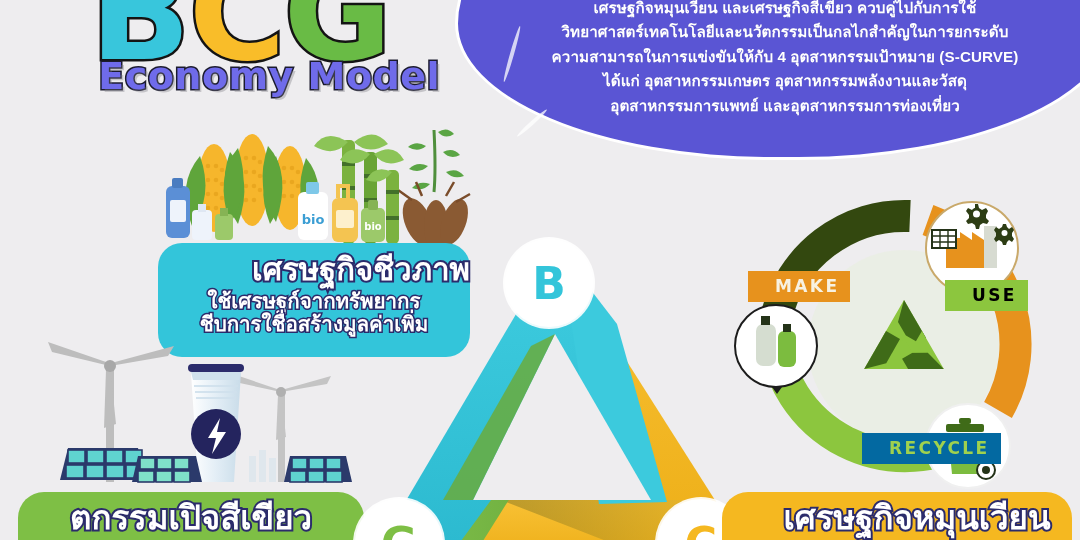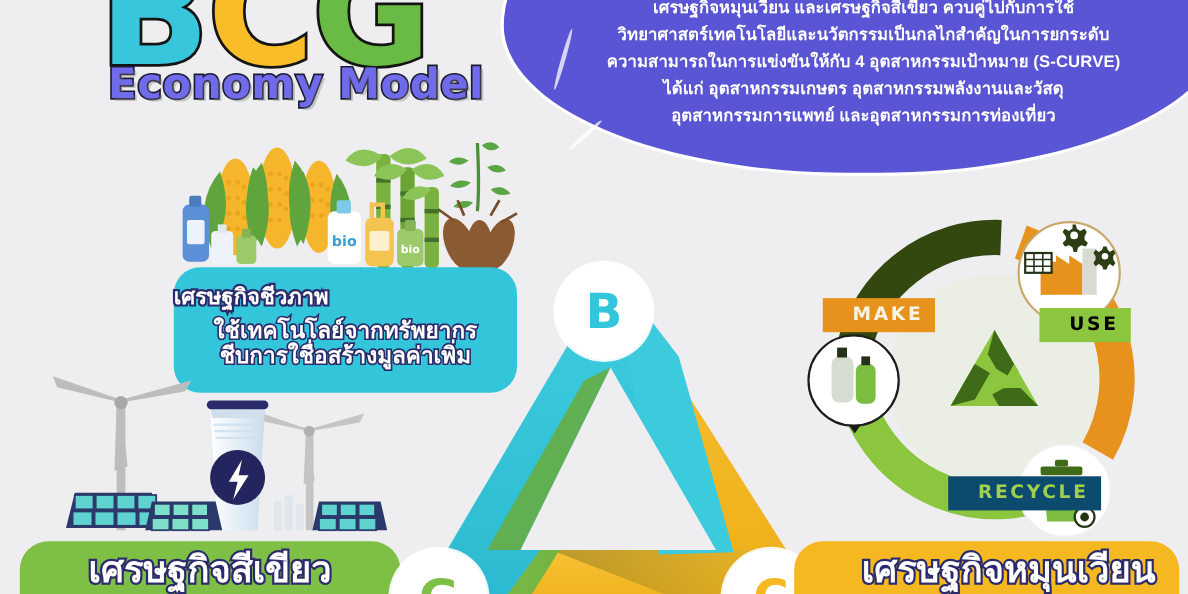--- a/index.html
+++ b/index.html
@@ -46,21 +46,21 @@
     -webkit-text-stroke:3px #1b1b2e; paint-order:stroke fill;
     text-shadow:3px 3px 0 rgba(120,120,130,.35);
   }
 
   
   .card-bio {
     position:absolute; left:158px; top:243px; width:312px; height:114px;
     background:#33c5da; border-radius:24px;
   }
   .card-bio .t1 {
-    text-align:left; color:#ffffff; font-size:20px; font-weight:bold;
+    text-align:right; color:#ffffff; font-size:31px; font-weight:bold;
     margin-top:7px; line-height:40px;
     -webkit-text-stroke:4px #2b2b6b; paint-order:stroke fill;
   }
   .card-bio .t2 {
     text-align:center; color:#ffffff; font-size:20.5px; font-weight:bold;
     line-height:25px; margin-top:-2px;
     -webkit-text-stroke:3px #2b2b6b; paint-order:stroke fill;
   }
 
   
@@ -101,21 +101,21 @@
 
   
   .wheel { position:absolute; left:728px; top:198px; width:352px; height:296px; }
 
   .rlabel {
     position:absolute; font-size:17px; font-weight:bold; letter-spacing:2.4px;
     padding:5px 11px 6px 27px; font-family:"DejaVu Sans", sans-serif;
   }
   .lbl-make   { left:748px; top:271px; background:#e7921d; color:#f7f2e2; }
   .lbl-use    { left:945px; top:280px; background:#8cc63e; color:#000000; }
-  .lbl-recycle{ left:862px; top:433px; background:#0c4a6e; color:#9fd14e; }
+  .lbl-recycle{ left:862px; top:433px; background:#0369a1; color:#9fd14e; }
 
   
   .energy { position:absolute; left:20px; top:330px; width:340px; height:180px; }
   
   .crops { position:absolute; left:160px; top:126px; width:320px; height:128px;text-align:center; }
 </style>
 </head>
 <body>
 
 <div id="stage">
@@ -246,21 +246,21 @@
         <rect x="176" y="84" width="18" height="18" rx="2" fill="#fdf0cd"></rect>
         <rect x="201" y="82" width="24" height="34" rx="5" fill="#9cc96a"></rect>
         <rect x="208" y="74" width="10" height="10" rx="2" fill="#86b354"></rect>
         <text x="213" y="104" font-size="10" font-weight="bold" fill="#ffffff" text-anchor="middle" font-family="DejaVu Sans, sans-serif">bio</text>
       </g>
     </svg>
   </div>
 
   <div class="card-bio">
     <div class="t1">เศรษฐกิจชีวภาพ</div>
-    <div class="t2">ใช้เทคโนโลย์จากทรัพยากร</div>
+    <div class="t2">ใช้เศรษฐก์จากทรัพยากร</div>
     <div class="t2">ชีบการใชื่อสร้างมูลค่าเพิ่ม</div>
   </div>
 
   <div class="energy">
     <svg width="340" height="180" viewBox="0 0 340 180">
 
       <g fill="#bdbdbd">
         <rect x="86" y="36" width="8" height="116"></rect>
         <g transform="translate(90,36)">
           <path d="M0 0 L-4 -4 L-62 -24 L-58 -14 Z"></path>
@@ -335,21 +335,21 @@
           <rect x="306" y="128" width="15" height="11"></rect>
           <rect x="270" y="141" width="16" height="11"></rect>
             <rect x="288" y="141" width="16" height="11"></rect>
           <rect x="306" y="141" width="16" height="11"></rect>
         </g>
       </g>
     </svg>
   </div>
 
   <div class="card-green">
-    <div class="t1">เศรษฐกิจสีเขียว</div>
+    <div class="t1">ตกรรมเปิจสีเขียว</div>
   </div>
 
   <div class="tri">
     <svg width="420" height="330" viewBox="0 0 420 330">
       <defs>
         <linearGradient id="cyg" x1="0" y1="0" x2="0" y2="1">
           <stop offset="0" stop-color="#3fcde0"></stop>
             <stop offset="1" stop-color="#2bb9cf"></stop>
         </linearGradient>
         <linearGradient id="yeg" x1="0" y1="0" x2="0" y2="1">

